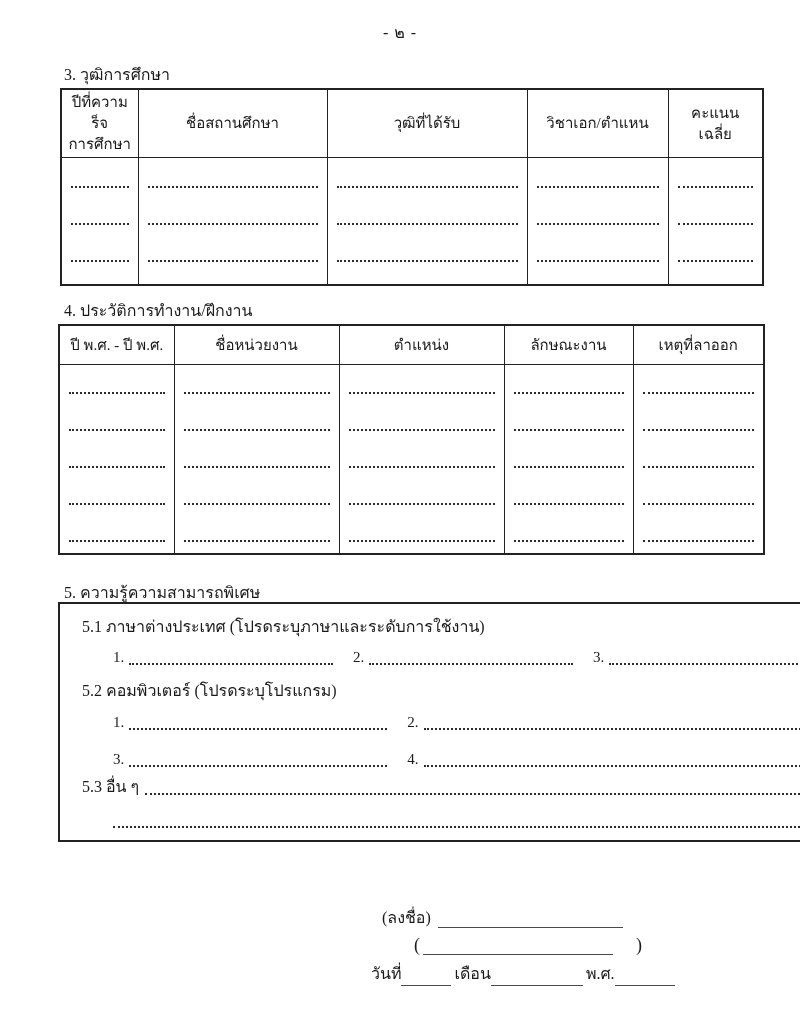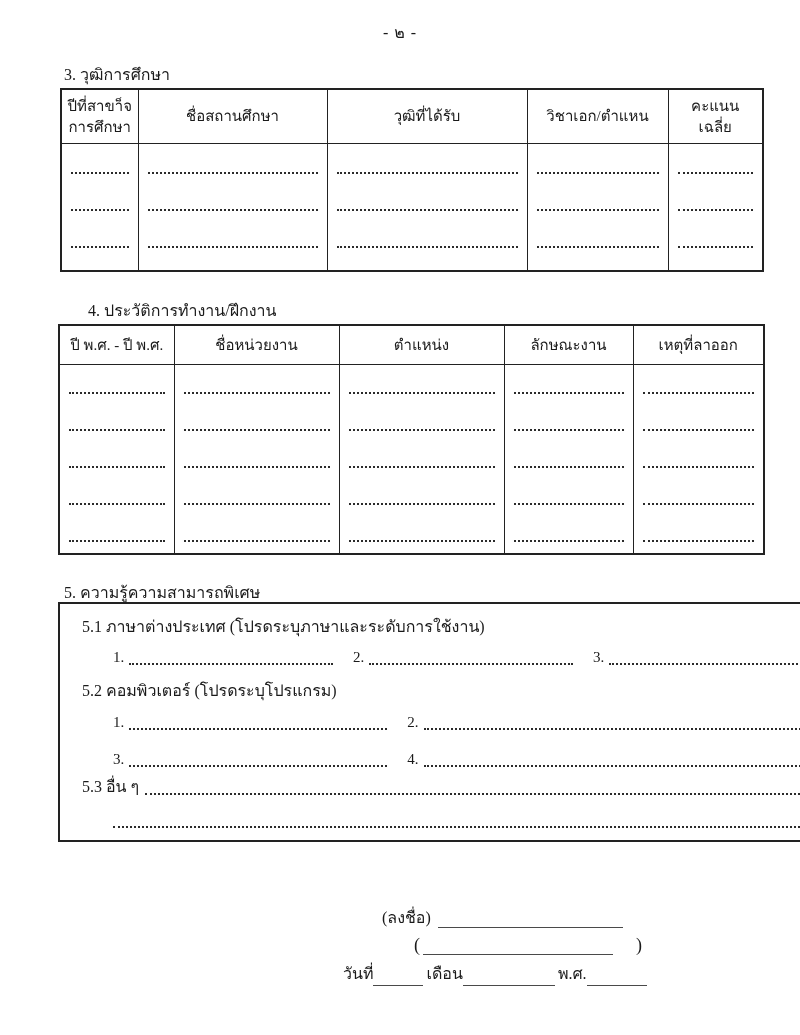--- a/index.html
+++ b/index.html
@@ -3,21 +3,21 @@
 <meta charset="utf-8">
 <style>
   html,body{margin:0;padding:0;background:#ffffff;}
   .page{
     position:relative;width:800px;height:1035px;background:#ffffff;
     font-family:"Liberation Serif","DejaVu Serif",serif;color:#1a1a1a;overflow:hidden;
   }
   .page-num{position:absolute;top:20px;left:0;width:800px;text-align:center;font-size:16px;letter-spacing:1px;}
   .sec-heading{position:absolute;font-size:16px;white-space:nowrap;}
   #h3{left:64px;top:62px;}
-  #h4{left:64px;top:298px;margin-left:24px;}
+  #h4{left:64px;top:298px;}
   #h5{left:64px;top:580px;}
 
   table.tbl{position:absolute;border-collapse:collapse;table-layout:fixed;}
   table.tbl th,table.tbl td{border:1.6px solid #222;}
   table.tbl{border:2px solid #222;}
   #t1{left:60px;top:88px;width:702px;}
   #t2{left:58px;top:324px;width:705px;}
   th{font-weight:normal;font-size:15px;text-align:center;vertical-align:middle;padding:2px 2px;}
   #t1 th{height:49px;line-height:21px;}
   #t2 th{height:34px;line-height:18px;}
@@ -48,21 +48,21 @@
 
   #declaration{position:absolute;left:80px;top:860px;font-size:16px;white-space:nowrap;}
   .sig-row{position:absolute;display:flex;align-items:flex-start;white-space:nowrap;}
   .sig-row .lab{font-size:16px;line-height:20px;margin-left:20px;}
   .uline{border-bottom:1.5px solid #4a4a4a;height:19px;display:inline-block;}
   #sig1{left:362px;top:908px;}
   #sig1 .uline{width:185px;margin-left:7px;}
   #sig2{left:394px;top:934px;}
   #sig2 .lab{font-size:18px;line-height:22px;}
   #sig2 .uline{width:190px;height:20px;margin:0 3px;}
-  #sig3{left:340px;top:964px;}
+  #sig3{left:368px;top:964px;}
   #sig3 .uline{height:21px;}
   #sig3 .u1{width:50px;}
   #sig3 .u2{width:92px;}
   #sig3 .u3{width:60px;}
   #sig3 .lab{margin-left:3px;}
 </style>
 </head>
 <body>
 
 <div class="page">
@@ -74,21 +74,21 @@
     <colgroup>
       <col style="width:77px">
         <col style="width:189px">
         <col style="width:200px">
         <col style="width:141px">
         <col style="width:95px">
     </colgroup>
     <thead>
       <tr>
         <th>
-            <span class="hl">ปีที่สาขา็จ</span>
+            <span class="hl">ปีที่ความร็จ</span>
             <span class="hl">การศึกษา</span>
           </th>
         <th>
             <span class="hl">ชื่อสถานศึกษา</span>
           </th>
         <th>
             <span class="hl">วุฒิที่ได้รับ</span>
           </th>
         <th>
             <span class="hl">วิชาเอก/ตำแหน</span>

